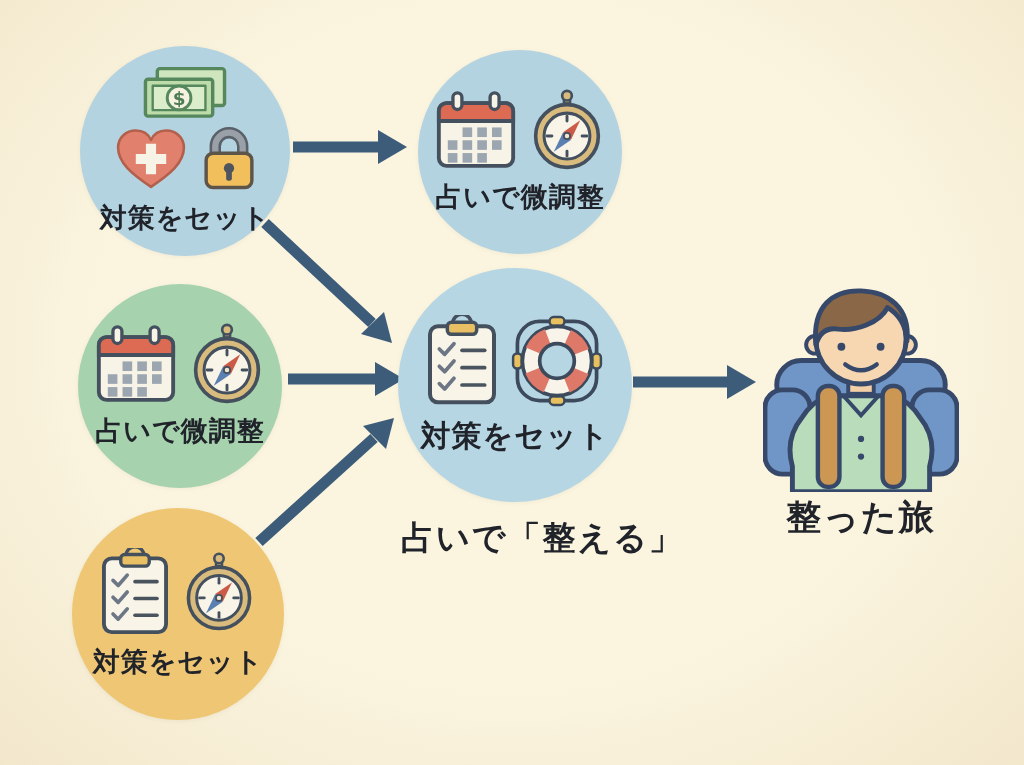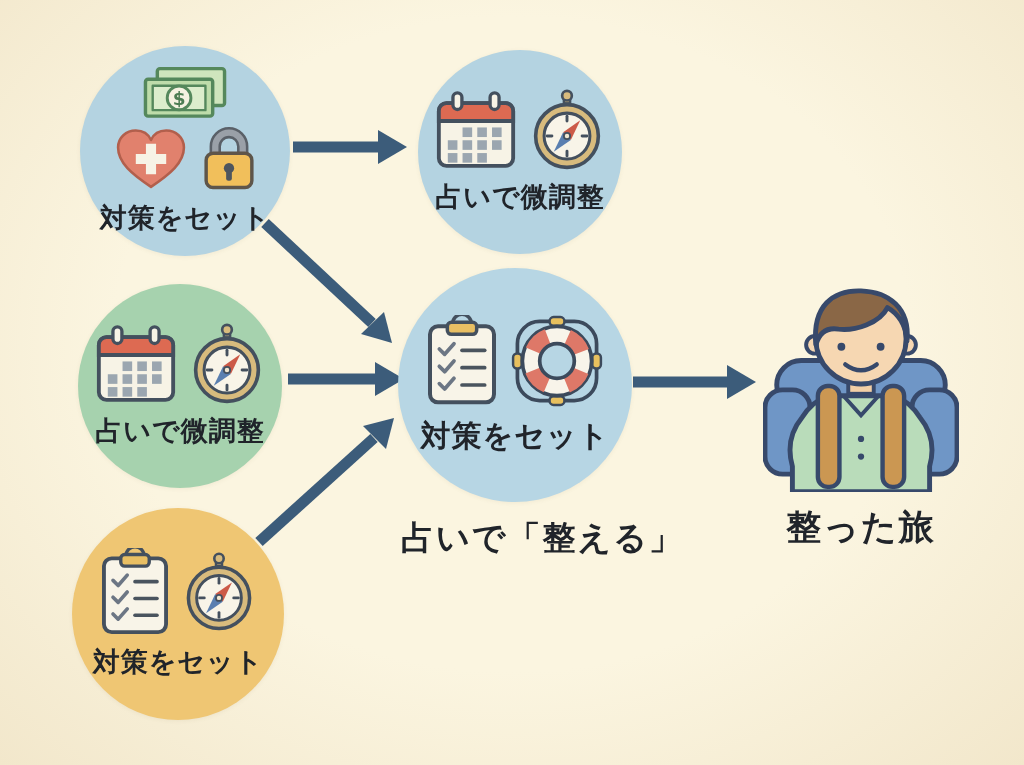--- a/index.html
+++ b/index.html
@@ -21,21 +21,21 @@
     font-weight:bold;font-size:27px;color:#20242a;margin-top:8px;
     letter-spacing:1px;white-space:nowrap;
   }
   .caption{
     position:absolute;font-weight:bold;font-size:33px;color:#20242a;
     letter-spacing:2px;white-space:nowrap;margin-left:7px;
   }
   .result{position:absolute;display:flex;flex-direction:column;align-items:center;}
   .result-label{
     font-weight:bold;font-size:35px;color:#20242a;letter-spacing:2px;
-    margin-top:12px;white-space:nowrap;
+    margin-top:2px;white-space:nowrap;
   }
 </style>
 </head>
 <body>
 
 <div class="canvas">
 
   <svg class="arrows" viewBox="0 0 1024 765" style="color: rgb(60, 92, 122);">
     <g>
       <line x1="293" y1="147" x2="380" y2="147" stroke="currentColor" stroke-width="11"></line>

